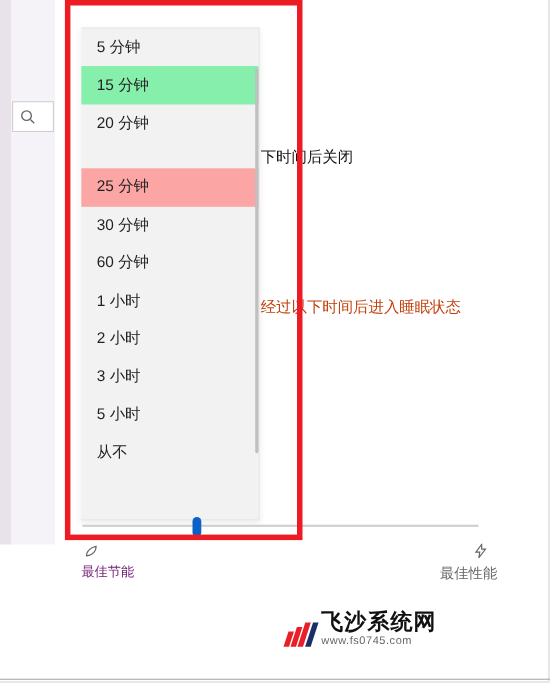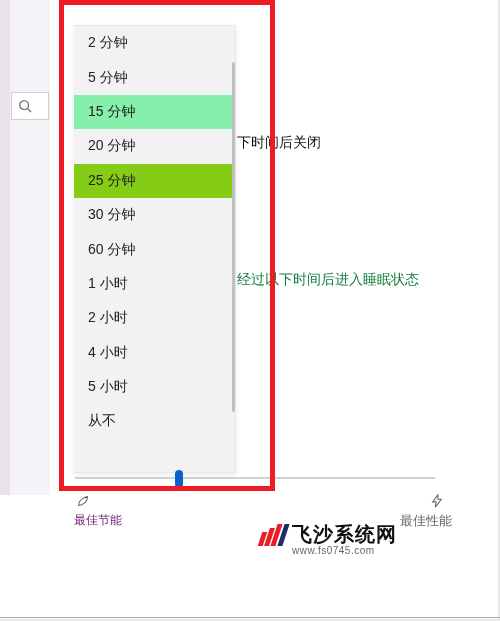--- a/index.html
+++ b/index.html
@@ -5,39 +5,39 @@
     * { margin: 0; padding: 0; box-sizing: border-box; }
     html, body { width: 500px; height: 621px; font-family: "Microsoft YaHei", "Segoe UI", sans-serif; background: #fff; overflow: hidden; position: relative; }
 
     .bg-strip { position: absolute; left: 0; top: 0; width: 10px; height: 495px; background: #e8e3ea; }
     .bg-panel { position: absolute; left: 10px; top: 0; width: 40px; height: 495px; background: #f6f3f8; }
 
     .search-wrap { position: absolute; left: 11px; top: 92px; width: 38px; height: 28px; background: #fff; border: 1px solid #cfcfcf; display: flex; align-items: center; justify-content: flex-start; padding-left: 6px; }
     .search-icon { width: 14px; height: 14px; stroke: #666; fill: none; stroke-width: 1.4; }
 
     .right-text-1 { position: absolute; left: 237px; top: 134px; font-size: 14px; color: #111; white-space: nowrap; }
-    .right-text-2 { position: absolute; left: 237px; top: 271px; font-size: 14px; color: #15803d; white-space: nowrap; }
+    .right-text-2 { position: absolute; left: 237px; top: 271px; font-size: 14px; color: #c2410c; white-space: nowrap; }
 
     .dropdown { position: absolute; left: 74px; top: 25px; width: 162px; height: 448px; background: #f2f2f2; border-top: 1px solid #e8e8e8; border-right: 1px solid #e8e8e8; border-bottom: 1px solid #e8e8e8; display: flex; flex-direction: column; box-shadow: 0 2px 6px rgba(0,0,0,0.08); }
     .dropdown-inner { display: flex; flex-direction: column; height: 100%; position: relative; }
     .dropdown-item { height: 34.4px; display: flex; align-items: center; padding-left: 14px; font-size: 14px; color: #222; cursor: pointer; }
     .dropdown-item.hover { background: #86efac; }
-    .dropdown-item.selected { background: #84cc16; }
+    .dropdown-item.selected { background: #fca5a5; margin-top: 24px; }
     .scrollbar { position: absolute; right: 0; top: 36px; width: 3px; height: 350px; background: #c0c0c0; border-radius: 2px; }
 
     .redbox { position: absolute; left: 59px; top: 0; width: 216px; height: 491px; border: 5px solid #ed1c24; pointer-events: none; }
 
     .slider-track { position: absolute; left: 75px; top: 477px; width: 360px; height: 2px; background: #d0d0d0; }
     .slider-thumb { position: absolute; left: 175px; top: 470px; width: 8px; height: 18px; background: #0a62c9; border-radius: 4px; }
     .slider-left-icon { position: absolute; left: 76px; top: 494px; width: 14px; height: 14px; }
     .slider-right-icon { position: absolute; left: 430px; top: 494px; width: 14px; height: 14px; }
     .slider-left-label { position: absolute; left: 74px; top: 512px; font-size: 12px; color: #701a75; }
     .slider-right-label { position: absolute; left: 400px; top: 512px; font-size: 13px; color: #666; }
 
-    .watermark { position: absolute; left: 260px; top: 524px; display: flex; align-items: flex-start; gap: 6px; }
+    .watermark { position: absolute; left: 260px; top: 556px; display: flex; align-items: flex-end; gap: 6px; }
     .wm-logo { display: flex; gap: 2px; }
     .wm-bar { width: 5px; height: 22px; transform: skewX(-18deg); }
     .wm-bar.r1 { background: #e81f27; height: 14px; margin-top: 8px; }
     .wm-bar.r2 { background: #e81f27; height: 18px; margin-top: 4px; }
     .wm-bar.r3 { background: #e81f27; height: 22px; }
     .wm-bar.b1 { background: #1a2f66; height: 22px; }
     .wm-text { display: flex; flex-direction: column; line-height: 1; }
     .wm-text .ch { font-size: 20px; font-weight: 700; color: #111; letter-spacing: 1px; }
     .wm-text .en { font-size: 10px; color: #666; margin-top: 2px; letter-spacing: 0.5px; }
 
@@ -57,23 +57,20 @@
       <line x1="11" y1="11" x2="15" y2="15"></line>
     </svg>
 </div>
 
 <div class="right-text-1">下时间后关闭</div>
 <div class="right-text-2">经过以下时间后进入睡眠状态</div>
 
 <div class="dropdown">
   <div class="dropdown-inner" id="dd-inner">
       <div class="dropdown-item">
-        <span>2 分钟</span>
-      </div>
-      <div class="dropdown-item">
         <span>5 分钟</span>
       </div>
       <div class="dropdown-item hover">
         <span>15 分钟</span>
       </div>
       <div class="dropdown-item">
         <span>20 分钟</span>
       </div>
       <div class="dropdown-item selected">
         <span>25 分钟</span>
@@ -84,21 +81,21 @@
       <div class="dropdown-item">
         <span>60 分钟</span>
       </div>
       <div class="dropdown-item">
         <span>1 小时</span>
       </div>
       <div class="dropdown-item">
         <span>2 小时</span>
       </div>
       <div class="dropdown-item">
-        <span>4 小时</span>
+        <span>3 小时</span>
       </div>
       <div class="dropdown-item">
         <span>5 小时</span>
       </div>
       <div class="dropdown-item">
         <span>从不</span>
       </div>
       <div class="scrollbar"></div>
     </div>
 </div>

